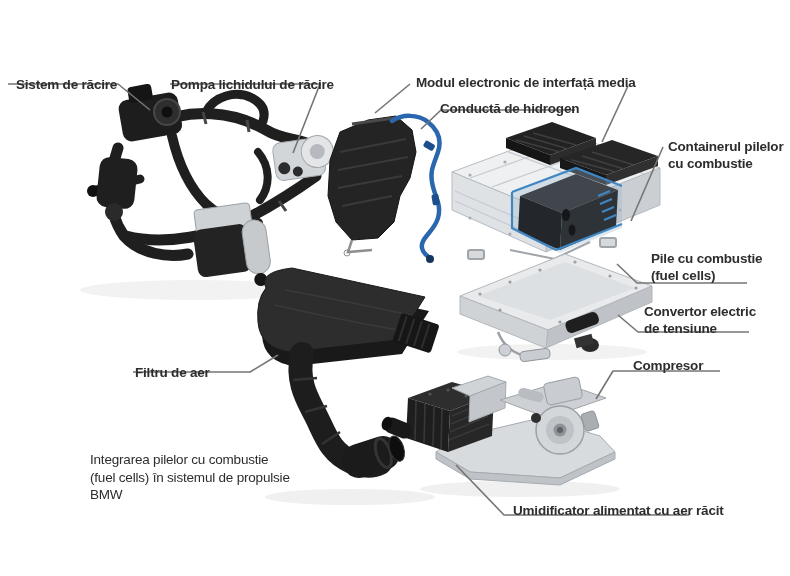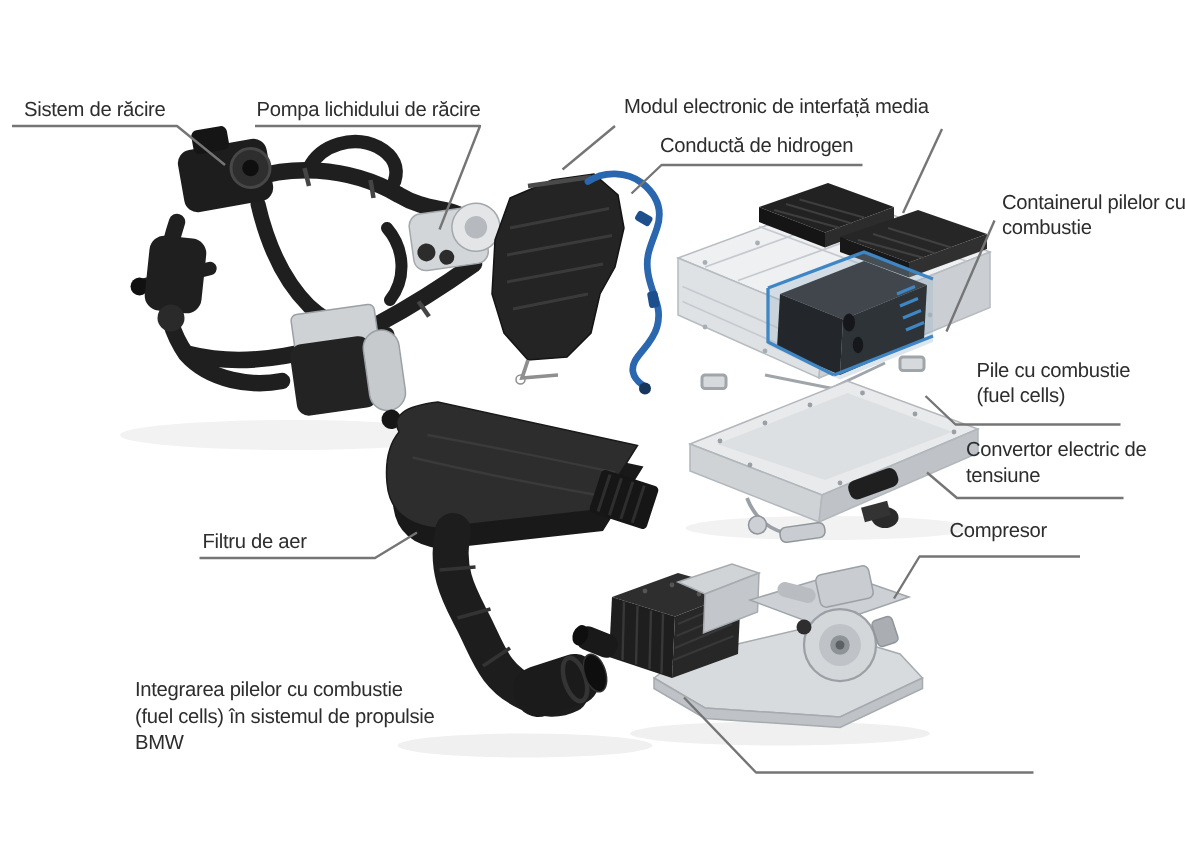--- a/index.html
+++ b/index.html
@@ -3,21 +3,21 @@
 <meta charset="utf-8">
 <style>
   html,body{margin:0;padding:0;background:#fff;}
   .stage{
     position:relative;width:790px;height:576px;background:#ffffff;
     font-family:"Liberation Sans",sans-serif;overflow:hidden;
   }
   .stage svg{position:absolute;left:0;top:0;}
   .lbl{
     position:absolute;font-size:13.5px;line-height:17px;letter-spacing:-0.2px;
-    color:#2d2d2d;white-space:nowrap;font-weight:400;
+    color:#2d2d2d;white-space:nowrap;font-weight:700;margin-top:12px;
   }
   .lbl.wrap{white-space:normal;}
   .caption{
     position:absolute;font-size:13.5px;line-height:17.5px;letter-spacing:-0.2px;
     color:#2d2d2d;font-weight:500;margin-left:30px;
   }
 </style>
 </head>
 <body>
 
@@ -298,18 +298,19 @@
 
 
 <div class="lbl wrap" style="left:668px;top:126px;width:126px">Containerul pilelor cu combustie</div>
 
 <div class="lbl wrap" style="left:644px;top:291px;width:126px">Convertor electric de tensiune</div>
 
 <div class="lbl wrap" style="left:651px;top:238px;width:124px">Pile cu combustie (fuel cells)</div>
 
 <div class="lbl" style="left:633px;top:345px">Compresor</div>
 
+<div class="lbl" style="left:513px;top:490px">Umidificator alimentat cu aer răcit</div>
 
 <div class="lbl" style="left:135px;top:352px">Filtru de aer</div>
 
 <div class="caption" style="left:60px;top:451px;width:205px">Integrarea pilelor cu combustie (fuel cells) în sistemul de propulsie BMW</div>
 
 </div>
 
 </body></html>

